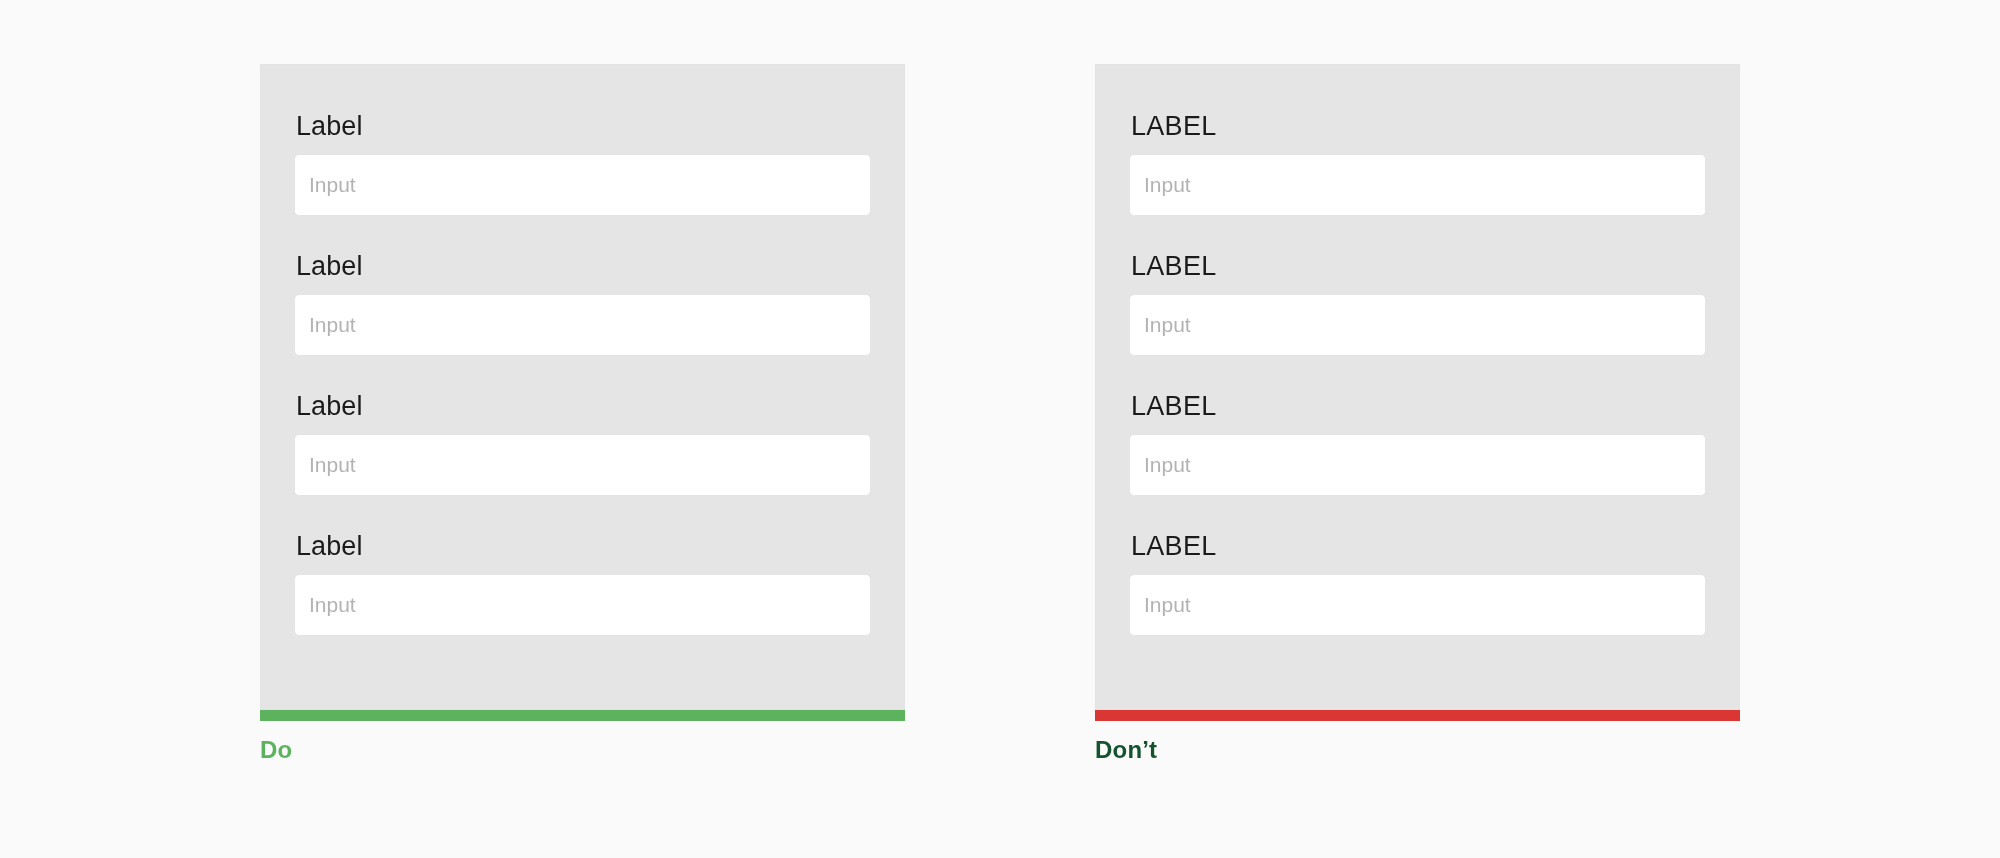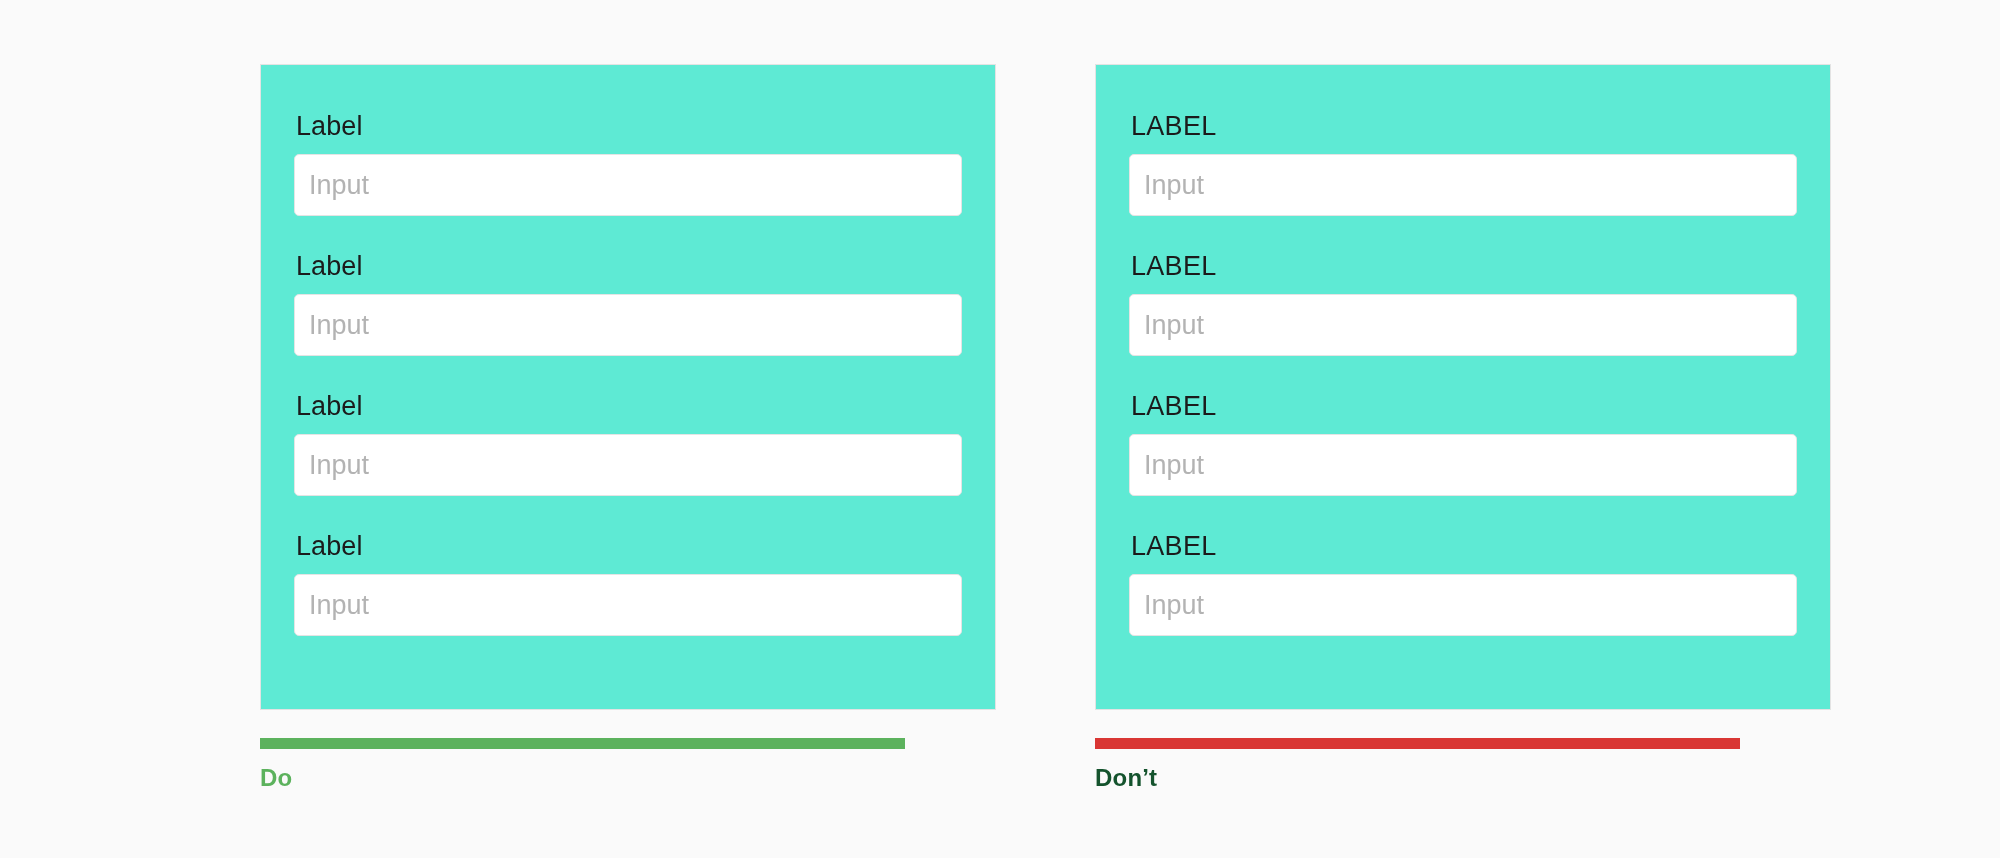--- a/index.html
+++ b/index.html
@@ -34,23 +34,23 @@
   }
 
   .example {
     width: 645px;
     display: flex;
     flex-direction: column;
   }
 
   .panel {
     box-sizing: border-box;
-    width: 736px;
+    width: 645px;
     height: 646px;
-    background: #5eead4;
+    background: #e5e5e5;
     border: 1px solid #e3e3e3;
     padding: 46px 33px 0 33px;
   }
 
   .field-group {
     margin-bottom: 35px;
   }
   .field-group:last-child {
     margin-bottom: 0;
   }
@@ -71,31 +71,30 @@
   .field-input {
     box-sizing: border-box;
     display: block;
     width: 100%;
     height: 62px;
     background: #ffffff;
     border: 1px solid #e4e4e4;
     border-radius: 5px;
     padding: 0 14px;
     font-family: "Liberation Sans", "DejaVu Sans", sans-serif;
-    font-size: 27px;
+    font-size: 21px;
     color: #1b1b1b;
     outline: none;
   }
   .field-input::placeholder {
     color: #b3b3b3;
     opacity: 1;
   }
 
   .verdict {
-    margin-top: 28px;
   }
   .verdict-bar {
     width: 100%;
     height: 11px;
   }
   .verdict-label {
     margin-top: 17px;
     font-size: 24px;
     font-weight: bold;
     line-height: 1;

